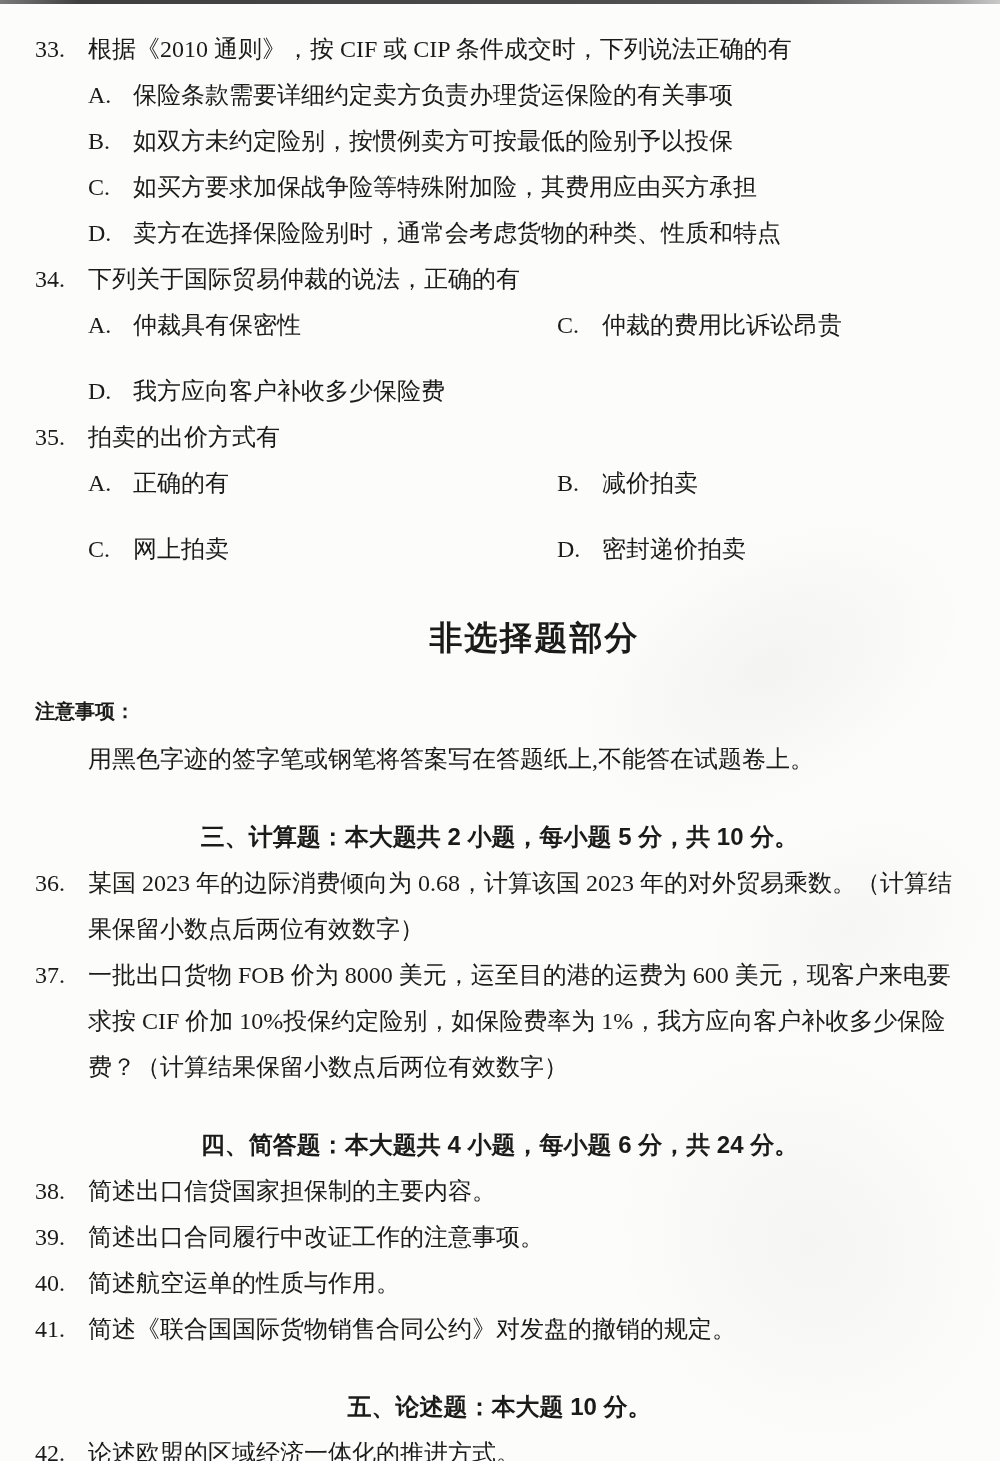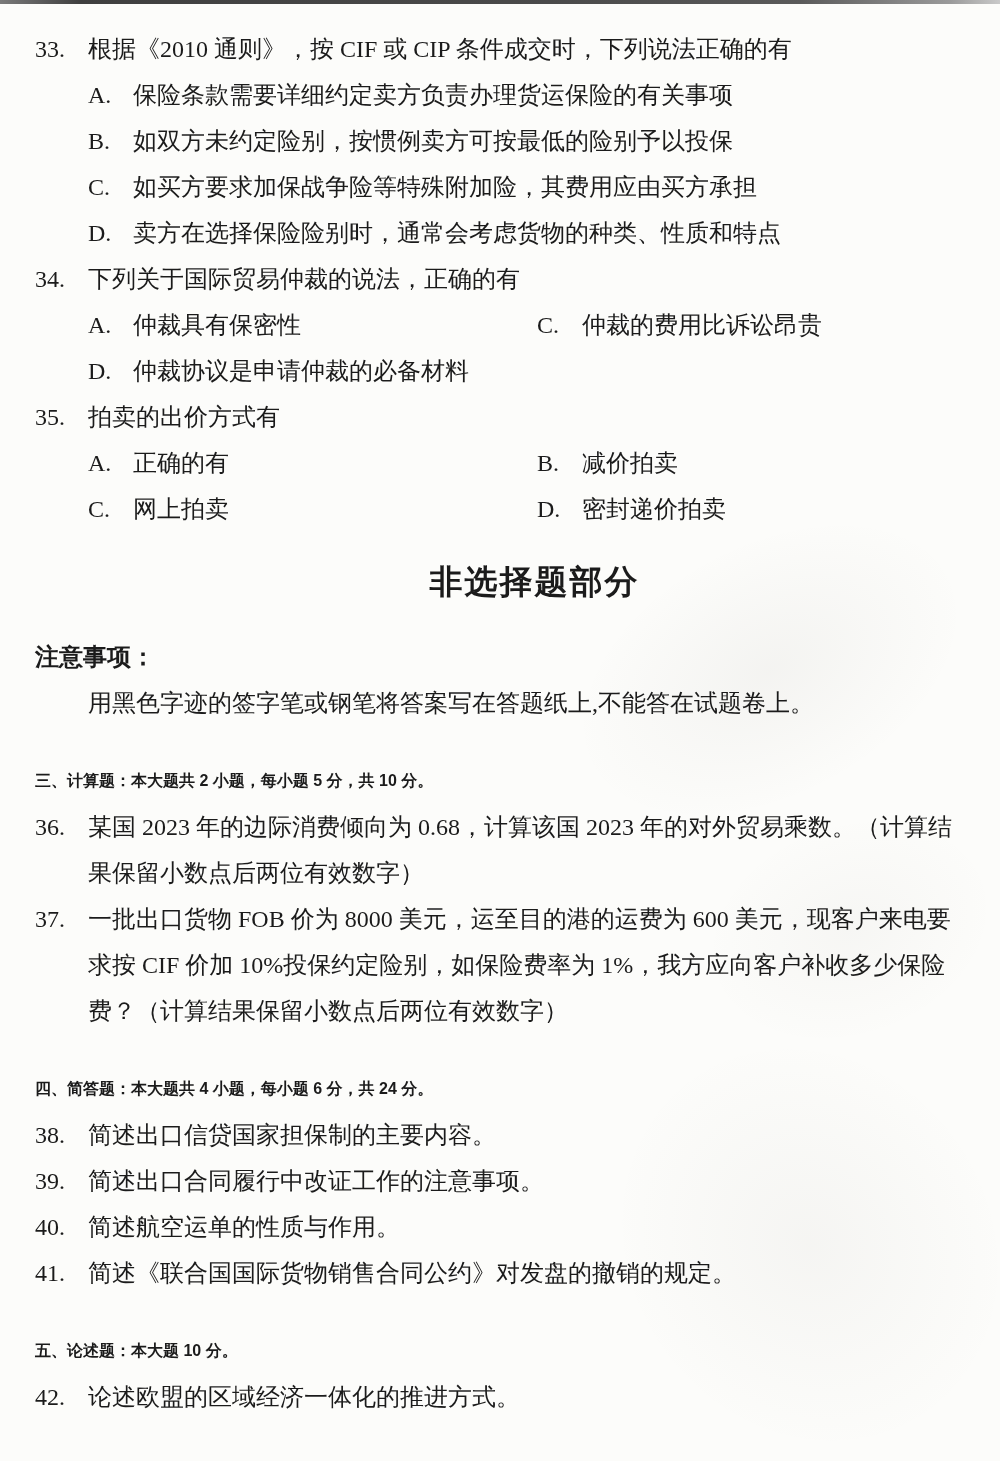--- a/index.html
+++ b/index.html
@@ -47,50 +47,52 @@
   
   .opt { position: relative; padding-left: 53px; line-height: 46px; }
   .olabel { display: inline-block; width: 45px; }
 
   
   .opts-2col {
     padding-left: 53px;
     display: grid;
     grid-template-columns: 449px 1fr;
     line-height: 46px;
+    gap: 20px;
   }
   .opts-2col .opt { padding-left: 0; }
 
   
   .part-header {
     font-family: "Liberation Sans", "DejaVu Sans", sans-serif;
     font-weight: 700;
     font-size: 33px;
     line-height: 52px;
-    margin-top: 24px;
+    margin-top: 40px;
     text-align: center;
     padding-left: 70px;
     letter-spacing: 2px;
   }
 
   .notice-title {
-    font-family: Liberation Sans, sans-serif;
+    font-family: Liberation Mono, monospace;
     font-weight: 700;
-    font-size: 24px;
+    font-size: 20px;
     line-height: 46px;
     margin-top: 26px;
   }
   .notice-body { line-height: 46px; padding-left: 53px; }
 
   .section { margin-top: 32px; }
   .section-title {
     font-family: "Liberation Sans", "DejaVu Sans", sans-serif;
     font-weight: 700;
-    font-size: 16px;
+    font-size: 24px;
     line-height: 46px;
+    text-align: center;
   }
 </style>
 </head>
 <body>
 
 <div class="page">
   <div class="scan-strip"></div>
   <div class="smudge s1"></div>
   <div class="smudge s2"></div>
   <div class="smudge s3"></div>
@@ -124,21 +126,21 @@
         <span class="qtext">下列关于国际贸易仲裁的说法，正确的有</span>
       </div>
       <div class="opts-2col">
         <div class="opt">
           <span class="olabel">A.</span><span>仲裁具有保密性</span>
         </div>
         <div class="opt">
           <span class="olabel">C.</span><span>仲裁的费用比诉讼昂贵</span>
         </div>
         <div class="opt">
-          <span class="olabel">D.</span><span>仲裁协议是申请仲裁的必备材料</span>
+          <span class="olabel">D.</span><span>我方应向客户补收多少保险费</span>
         </div>
       </div>
     </div>
 
     <div>
       <div class="qline">
         <span class="qnum">35.</span>
         <span class="qtext">拍卖的出价方式有</span>
       </div>
       <div class="opts-2col">

